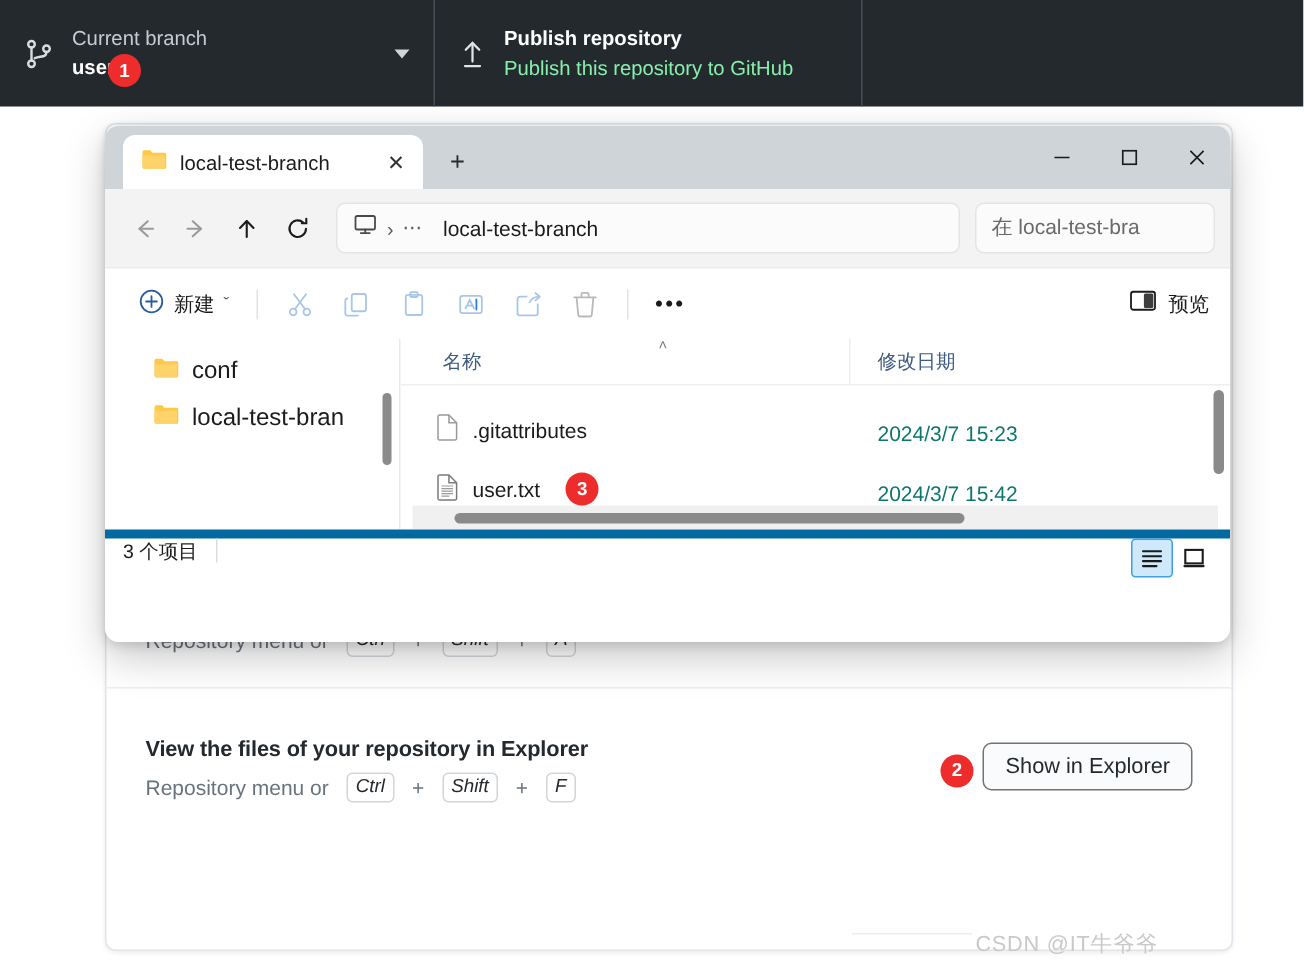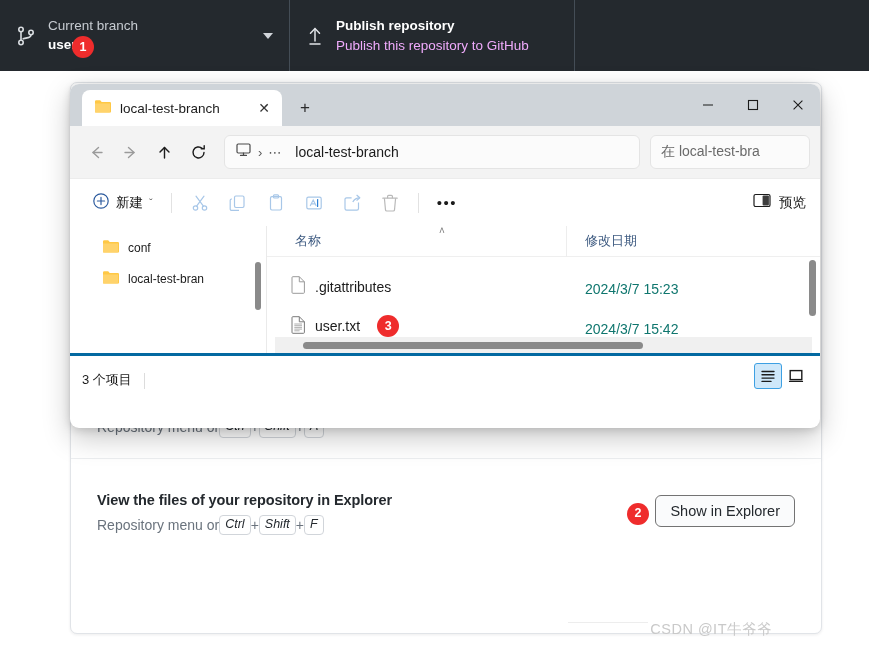--- a/index.html
+++ b/index.html
@@ -21,21 +21,21 @@
     padding: 0 16px; position: relative;
     border-right: 1px solid #444d56;
   }
   .gh-tb-branch { width: 290px; }
   .gh-tb-publish { width: 285px; }
   .gh-tb-ico { color: #e1e4e8; flex: 0 0 auto; display:flex; align-items:center; }
   .gh-tb-txt { display: flex; flex-direction: column; justify-content: center; gap: 2px; min-width: 0; }
   .gh-tb-label { font-size: 13.5px; color: #c6cbd1; line-height: 1.25; white-space: nowrap; }
   .gh-tb-value { font-size: 13.5px; color: #ffffff; font-weight: bold; line-height: 1.25; white-space: nowrap; }
   .gh-tb-title { font-size: 13.5px; color: #ffffff; font-weight: bold; line-height: 1.3; white-space: nowrap; }
-  .gh-tb-sub   { font-size: 13.5px; color: #f0abfc; line-height: 1.3; white-space: nowrap; }
+  .gh-tb-sub   { font-size: 13.5px; color: #86efac; line-height: 1.3; white-space: nowrap; }
   .gh-tb-caret { position: absolute; right: 16px; top: 50%; transform: translateY(-50%);
                  width: 0; height: 0; border-left: 5px solid transparent; border-right: 5px solid transparent;
                  border-top: 6px solid #d1d5da; }
 
   
   .badge {
     position: absolute; width: 22px; height: 22px; border-radius: 50%;
     background: #ef2c2c; color: #fff; font-size: 12.5px; font-weight: bold;
     display: flex; align-items: center; justify-content: center;
     box-shadow: 0 0 0 0 rgba(0,0,0,0); z-index: 60; line-height: 1;
@@ -46,21 +46,21 @@
     position: absolute; left: 70px; top: 82px; width: 752px; height: 552px;
     background: #ffffff; border: 1px solid #e1e4e8; border-radius: 7px;
     box-shadow: 0 1px 3px rgba(27,31,35,.08);
     overflow: hidden;
   }
   .gh-row { padding: 22px 26px 20px 26px; position: relative; }
   .gh-row + .gh-row { border-top: 1px solid #eceef0; }
   .gh-row-title { font-size: 14.5px; font-weight: bold; color: #24292e; margin-bottom: 7px; letter-spacing: -.1px; }
   .gh-row-sub { font-size: 14px; color: #586069; margin-bottom: 9px; }
   .gh-link { color: #0366d6; }
-  .gh-row-kbd { font-size: 14px; color: #6a737d; display: flex; align-items: center; gap: 0; flex-wrap: wrap; }
+  .gh-row-kbd { font-size: 14px; color: #6a737d; display: flex; align-items: center; gap: 12px; flex-wrap: wrap; }
   kbd {
     font-family: "Liberation Sans", sans-serif; font-size: 12.5px; color: #24292e;
     border: 1px solid #d1d5da; border-radius: 4px; padding: 1px 5px 2px 5px;
     background: #fff; line-height: 1.25; display: inline-block; font-style: italic;
   }
   .gh-btn {
     position: absolute; right: 26px;
     background: #fafbfc; border: 1px solid #737373; border-radius: 6px;
     font-size: 14.5px; color: #24292e; padding: 7px 14px; cursor: pointer;
     font-family: "Liberation Sans", sans-serif; white-space: nowrap;
@@ -114,21 +114,21 @@
   .ex-cmd { height: 32px; display:flex; align-items:center; gap: 6px; padding: 0 8px;
             border-radius: 5px; cursor: pointer; color: #1b1b1b; font-size: 13.5px; }
   .ex-cmd.dim { color: #a8c7e8; }
   .ex-sep { width: 1px; height: 20px; background: #e2e2e2; margin: 0 8px; }
   .ex-cmd-right { position: absolute; right: 14px; display: flex; align-items: center; gap: 7px; cursor: pointer; }
 
   
   .ex-content { display: flex; height: 127px; background: #ffffff; position: relative; }
   .ex-nav { width: 196px; position: relative; padding-top: 6px; overflow: hidden; }
   .ex-nav-item { height: 31px; display: flex; align-items: center; gap: 9px; padding-left: 32px;
-                 font-size: 12px; color: #1b1b1b; white-space: nowrap; cursor: pointer; }
+                 font-size: 16px; color: #1b1b1b; white-space: nowrap; cursor: pointer; }
   .ex-nav-scroll { position: absolute; right: 5px; top: 36px; width: 6px; height: 48px;
                    background: #8a8a8a; border-radius: 3px; }
   .ex-split { width: 1px; background: #eaeaea; }
 
   .ex-list { flex: 1; position: relative; overflow: hidden; }
   .ex-colhdr { height: 31px; display: flex; align-items: center; position: relative;
                border-bottom: 1px solid #efefef; }
   .ex-col-name { width: 300px; padding-left: 28px; font-size: 13px; color: #3d5a80;
                  border-right: 1px solid #ededed; height: 31px; display: flex; align-items: center; cursor: pointer;}
   .ex-col-date { width: 200px; padding-left: 18px; font-size: 13px; color: #3d5a80;
@@ -136,22 +136,22 @@
   .ex-sortcaret { position: absolute; left: 172px; top: -1px; font-size: 10px; color: #7a7a7a; }
   .ex-filerow { height: 40px; display: flex; align-items: flex-end; position: relative; cursor: pointer; }
   .ex-fname { width: 300px; padding-left: 24px; display: flex; align-items: center; gap: 9px;
               font-size: 14px; color: #1b1b1b; }
   .ex-fdate { width: 200px; padding-left: 18px; font-size: 14px; color: #0f766e; }
   .ex-vscroll { position: absolute; right: 4px; top: 34px; width: 7px; height: 56px; background: #8a8a8a; border-radius: 4px; }
   .ex-hscroll-track { position: absolute; left: 8px; right: 8px; bottom: 0; height: 16px; background: #f0f0f0; }
   .ex-hscroll-thumb { position: absolute; left: 28px; width: 340px; top: 5px; height: 7px; background: #8a8a8a; border-radius: 4px; }
 
   
-  .ex-status { height: 36px; background: #ffffff; border-top: 3px solid #0369a1;
-               display: flex; align-items: flex-end; padding: 0 12px; position: relative; }
+  .ex-status { height: 36px; background: #ffffff; border-top: 6px solid #0369a1;
+               display: flex; align-items: flex-start; padding: 0 12px; position: relative; }
   .ex-status-txt { font-size: 13px; color: #1b1b1b; }
   .ex-status-div { width: 1px; height: 16px; background: #dcdcdc; margin-left: 12px; }
   .ex-viewtoggle { position: absolute; right: 10px; display: flex; gap: 0; align-items: center; }
   .ex-vt-btn { width: 28px; height: 26px; display:flex; align-items:center; justify-content:center; cursor: pointer; border-radius: 3px; }
   .ex-vt-btn.active { background: #cfe8fa; border: 1px solid #3da0e3; }
 
   
   .watermark { position: absolute; right: 16px; bottom: 8px; font-size: 14.5px;
                color: #c9c9c9; letter-spacing: .5px; z-index: 70;
                font-family: "Liberation Sans", "DejaVu Sans", sans-serif; }

